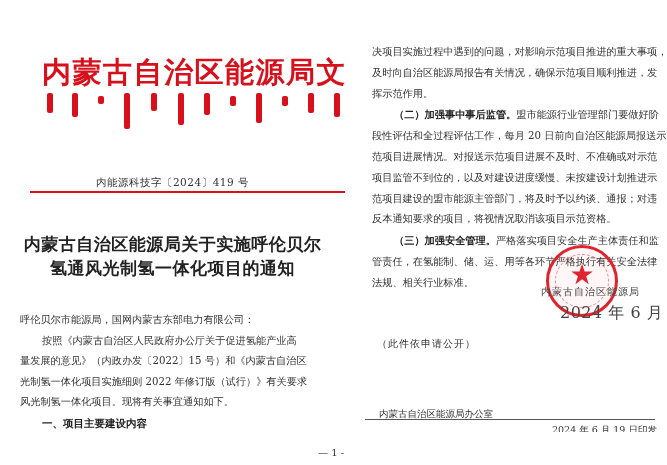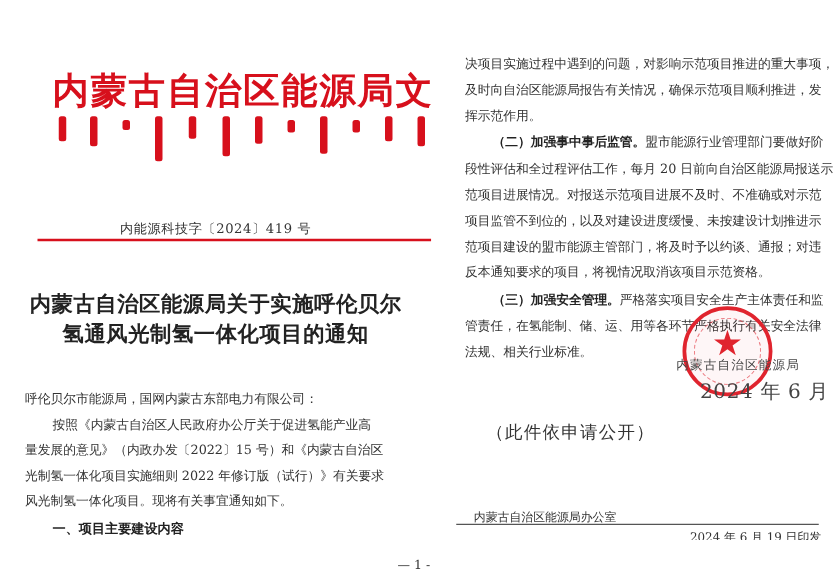--- a/index.html
+++ b/index.html
@@ -42,21 +42,21 @@
   .seal {
     position: absolute; left: 201px; top: 245px; width: 72px; height: 72px; border-radius: 50%;
     border: 3px solid #e0242e; background: rgba(224,36,46,0.04);
   }
   .seal .inner-ring { position: absolute; left: 6px; top: 6px; width: 54px; height: 54px; border-radius: 50%; border: 1px dashed rgba(224,36,46,0.55); }
   .seal .star { position: absolute; left: 0; width: 66px; top: 12px; text-align: center; font-size: 28px; line-height: 30px; color: #e0242e; font-family: "DejaVu Sans", sans-serif; }
 
   .issuer { position: absolute; left: 196px; top: 285px; font-size: 10px; color: #444; white-space: nowrap; letter-spacing: 1px; }
   .issue-date { position: absolute; left: 215px; top: 303px; font-size: 16px; color: #444; white-space: nowrap; letter-spacing: 0.5px; }
 
-  .public-note { position: absolute; left: 44px; top: 337px; font-size: 14px; color: #333; white-space: nowrap; letter-spacing: 1px; }
+  .public-note { position: absolute; left: 32px; top: 337px; font-size: 10px; color: #333; white-space: nowrap; letter-spacing: 1px; }
 
   .footer-rule-top { position: absolute; left: 20px; top: 419px; width: 290px; height: 1px; background: #555; }
   .footer-rule-bottom { position: absolute; left: 20px; top: 438px; width: 290px; height: 1.5px; background: #333; }
   .footer-office { position: absolute; left: 34px; top: 408px; font-size: 9.5px; color: #333; white-space: nowrap; }
   .footer-date { position: absolute; left: 207px; top: 424px; font-size: 9.5px; color: #333; white-space: nowrap; text-align: center; }
   .page-num-right { position: absolute; left: 23px; top: 447px; font-size: 10px; color: #333; white-space: nowrap; }
 
   .top-tick { position: absolute; top: 0; width: 2px; height: 3px; }
 </style>
 </head>

